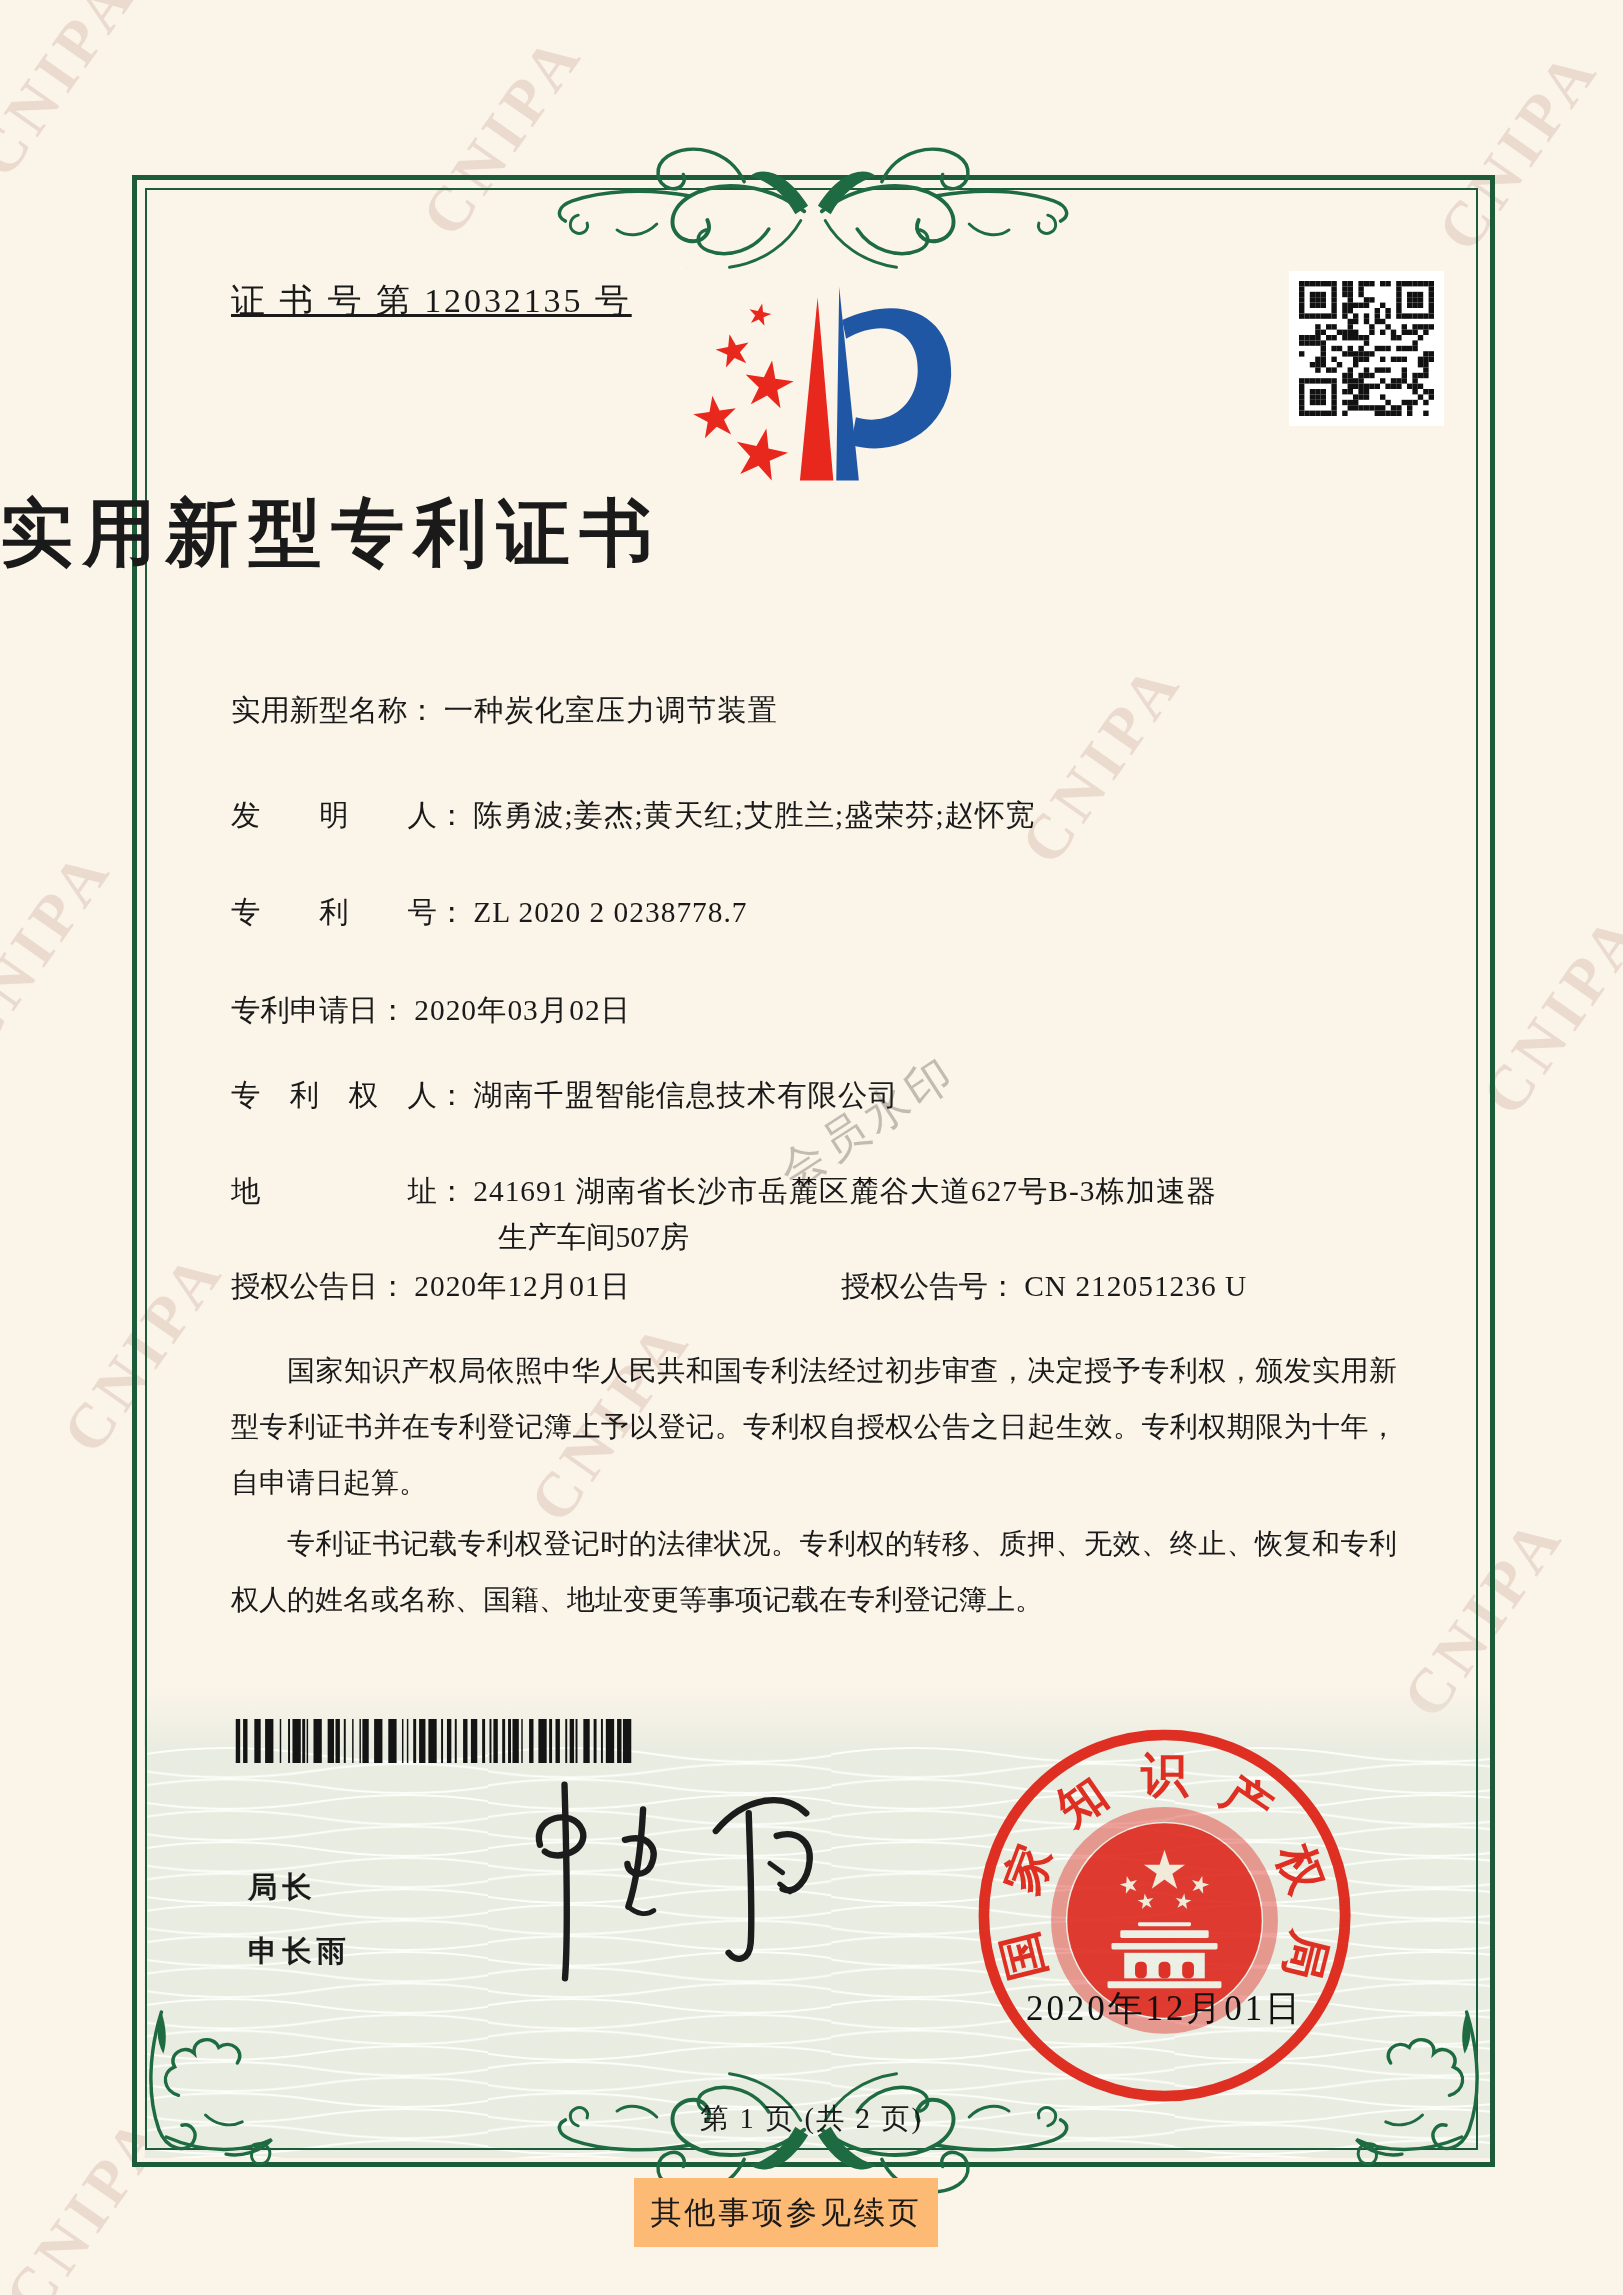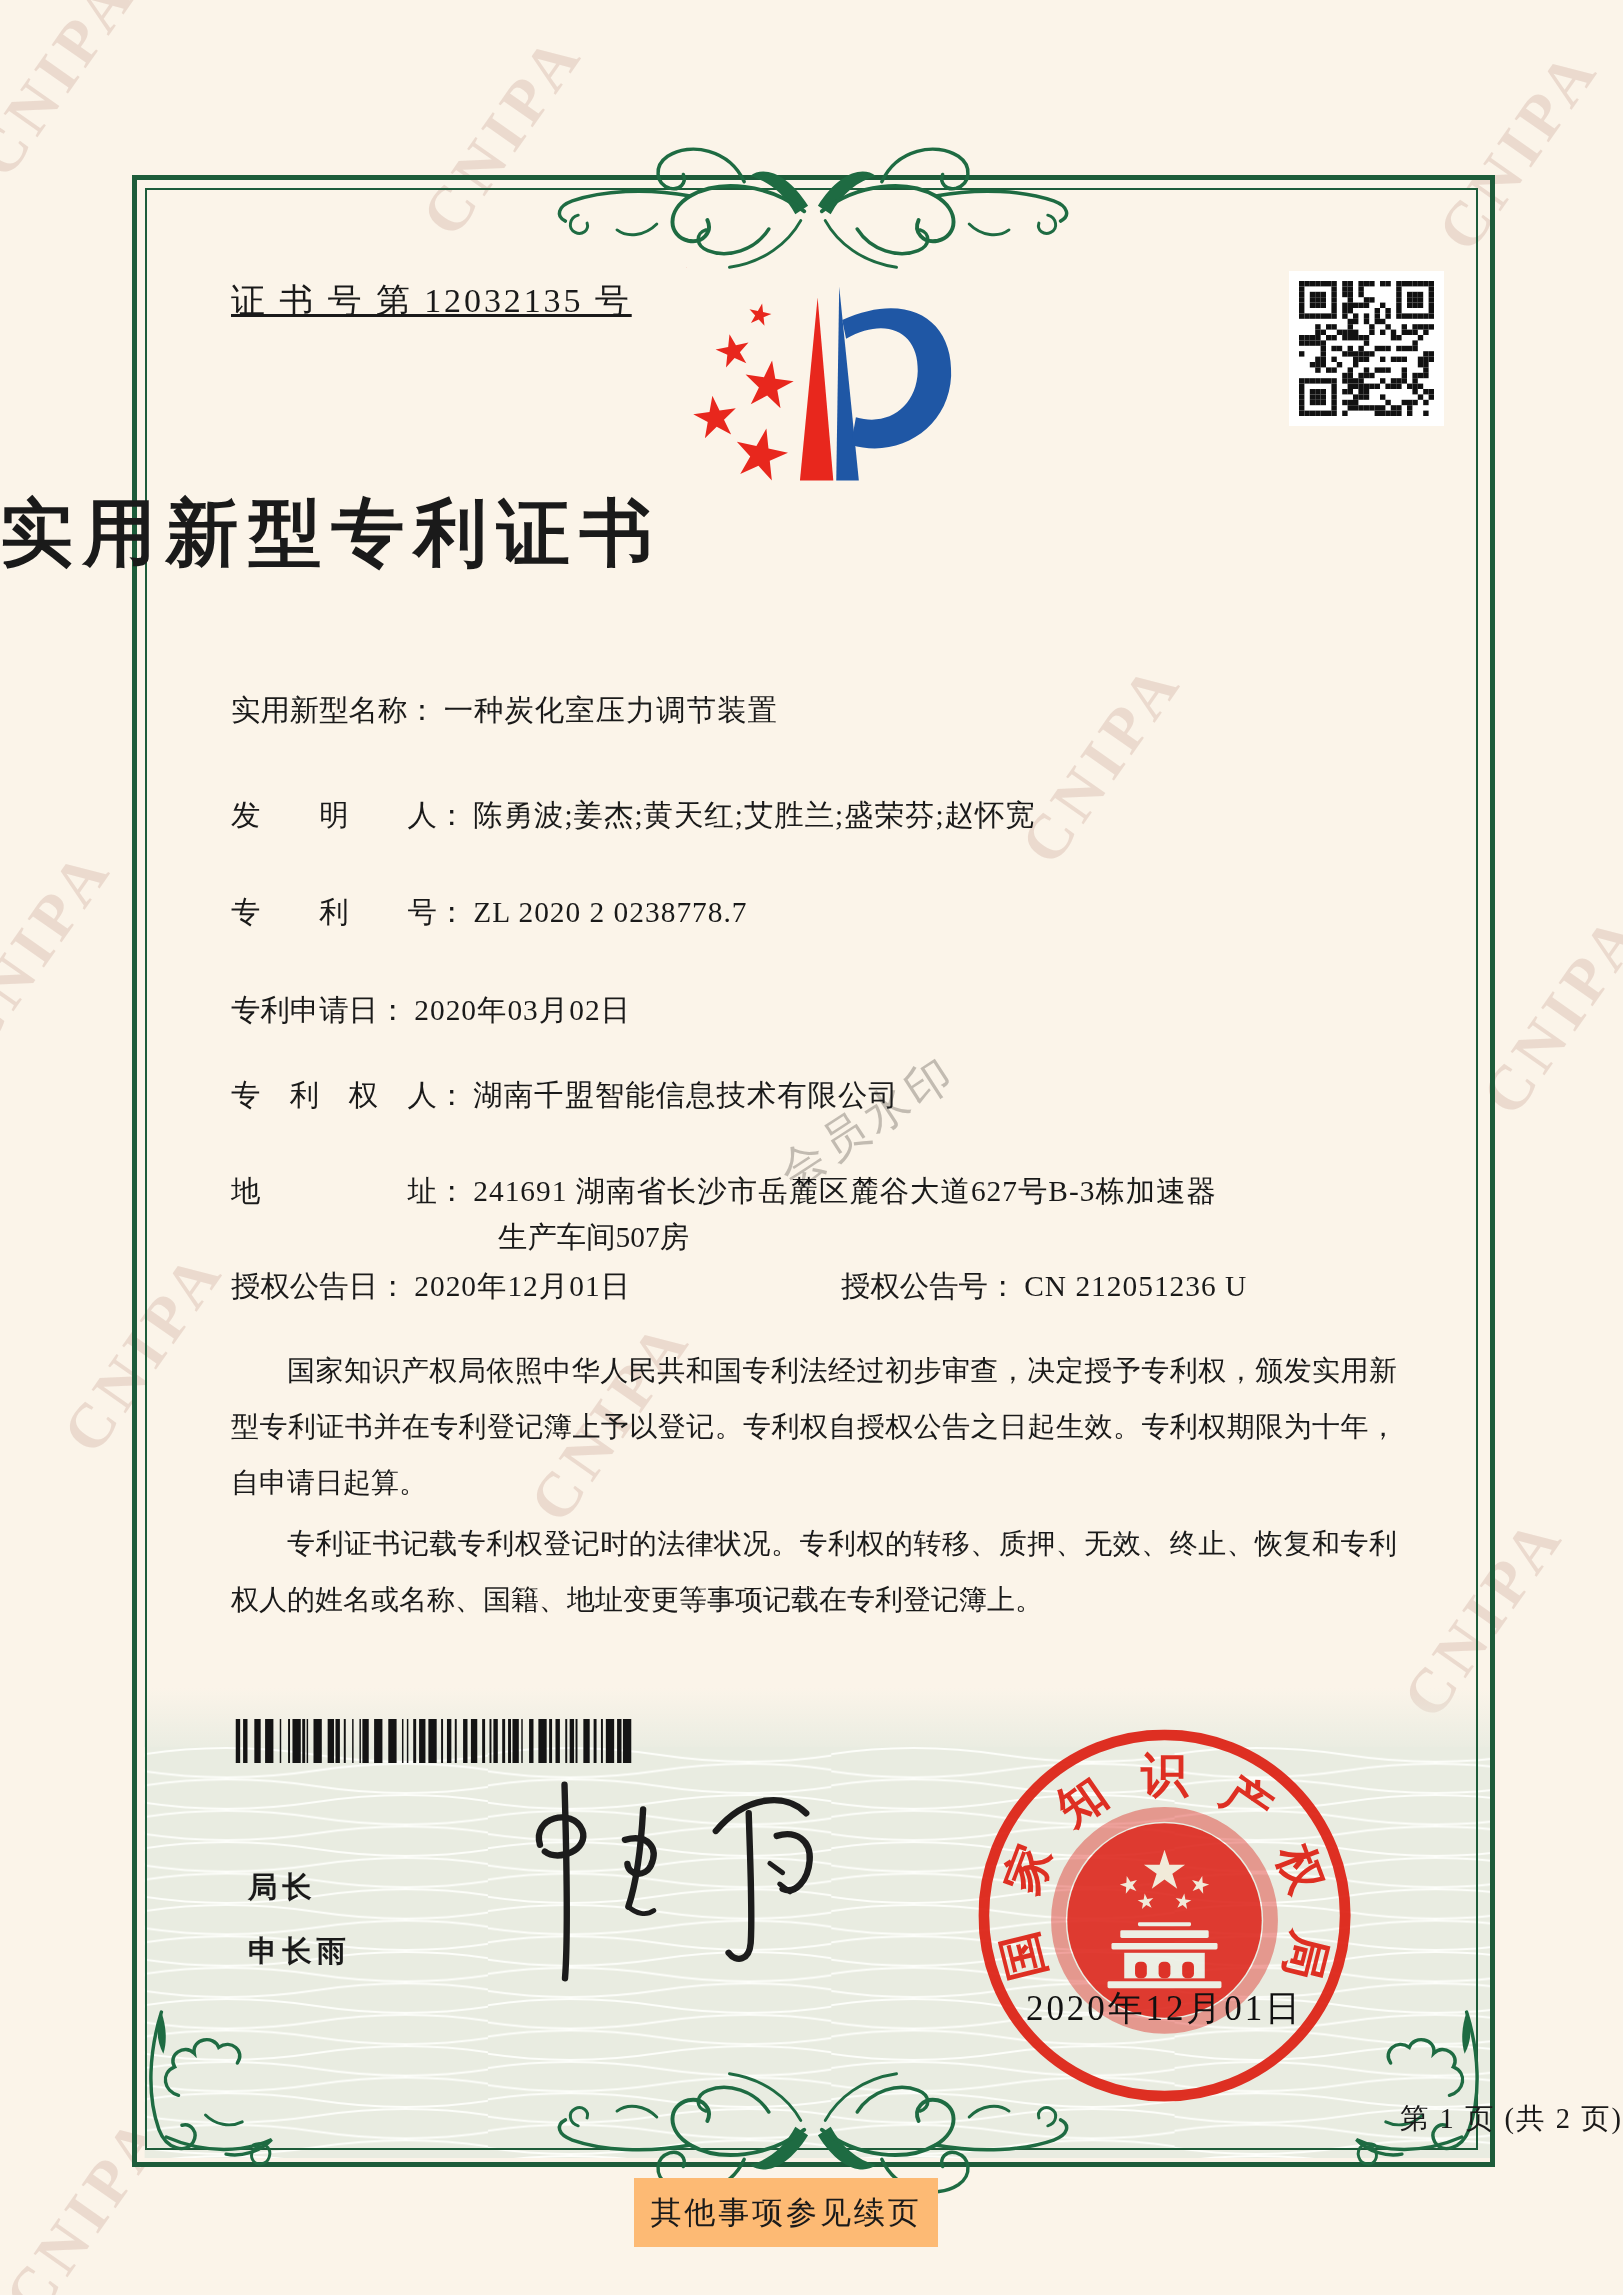--- a/index.html
+++ b/index.html
@@ -36,21 +36,21 @@
   
   .barcode{position:absolute;left:235px;top:1719px;z-index:5;}
   .director{position:absolute;left:240px;z-index:5;font-family:Liberation Serif, serif;
       font-weight:600;font-size:29.4px;letter-spacing:4.9px;margin-left:8px;}
   .sig{position:absolute;left:481px;top:1766px;z-index:5;}
   .seal{position:absolute;left:973px;top:1724px;z-index:5;}
   .seal-ch{fill:#dd2114;font-size:96px;font-weight:700;text-anchor:middle;
       font-family:"Liberation Serif",serif;}
   .seal-date{position:absolute;left:968px;top:1985px;width:393px;text-align:center;z-index:7;
       font-size:35px;letter-spacing:2.9px;color:#111;}
-  .pageinfo{position:absolute;left:0;top:2100px;width:1623px;text-align:right;z-index:5;
+  .pageinfo{position:absolute;left:0;top:2100px;width:1623px;text-align:center;z-index:5;
       font-size:28.5px;letter-spacing:2px;}
   .note{position:absolute;left:634px;top:2178px;width:304px;height:69px;z-index:6;
       background:#fdba74;display:flex;align-items:center;justify-content:center;
       font-size:31px;letter-spacing:2.9px;}
   .logo{position:absolute;left:686px;top:267px;z-index:5;}
   .qr{position:absolute;left:1289px;top:271px;width:155px;height:155px;background:#ffffff;z-index:5;
       display:flex;align-items:center;justify-content:center;}
 </style>
 </head>
 <body>

